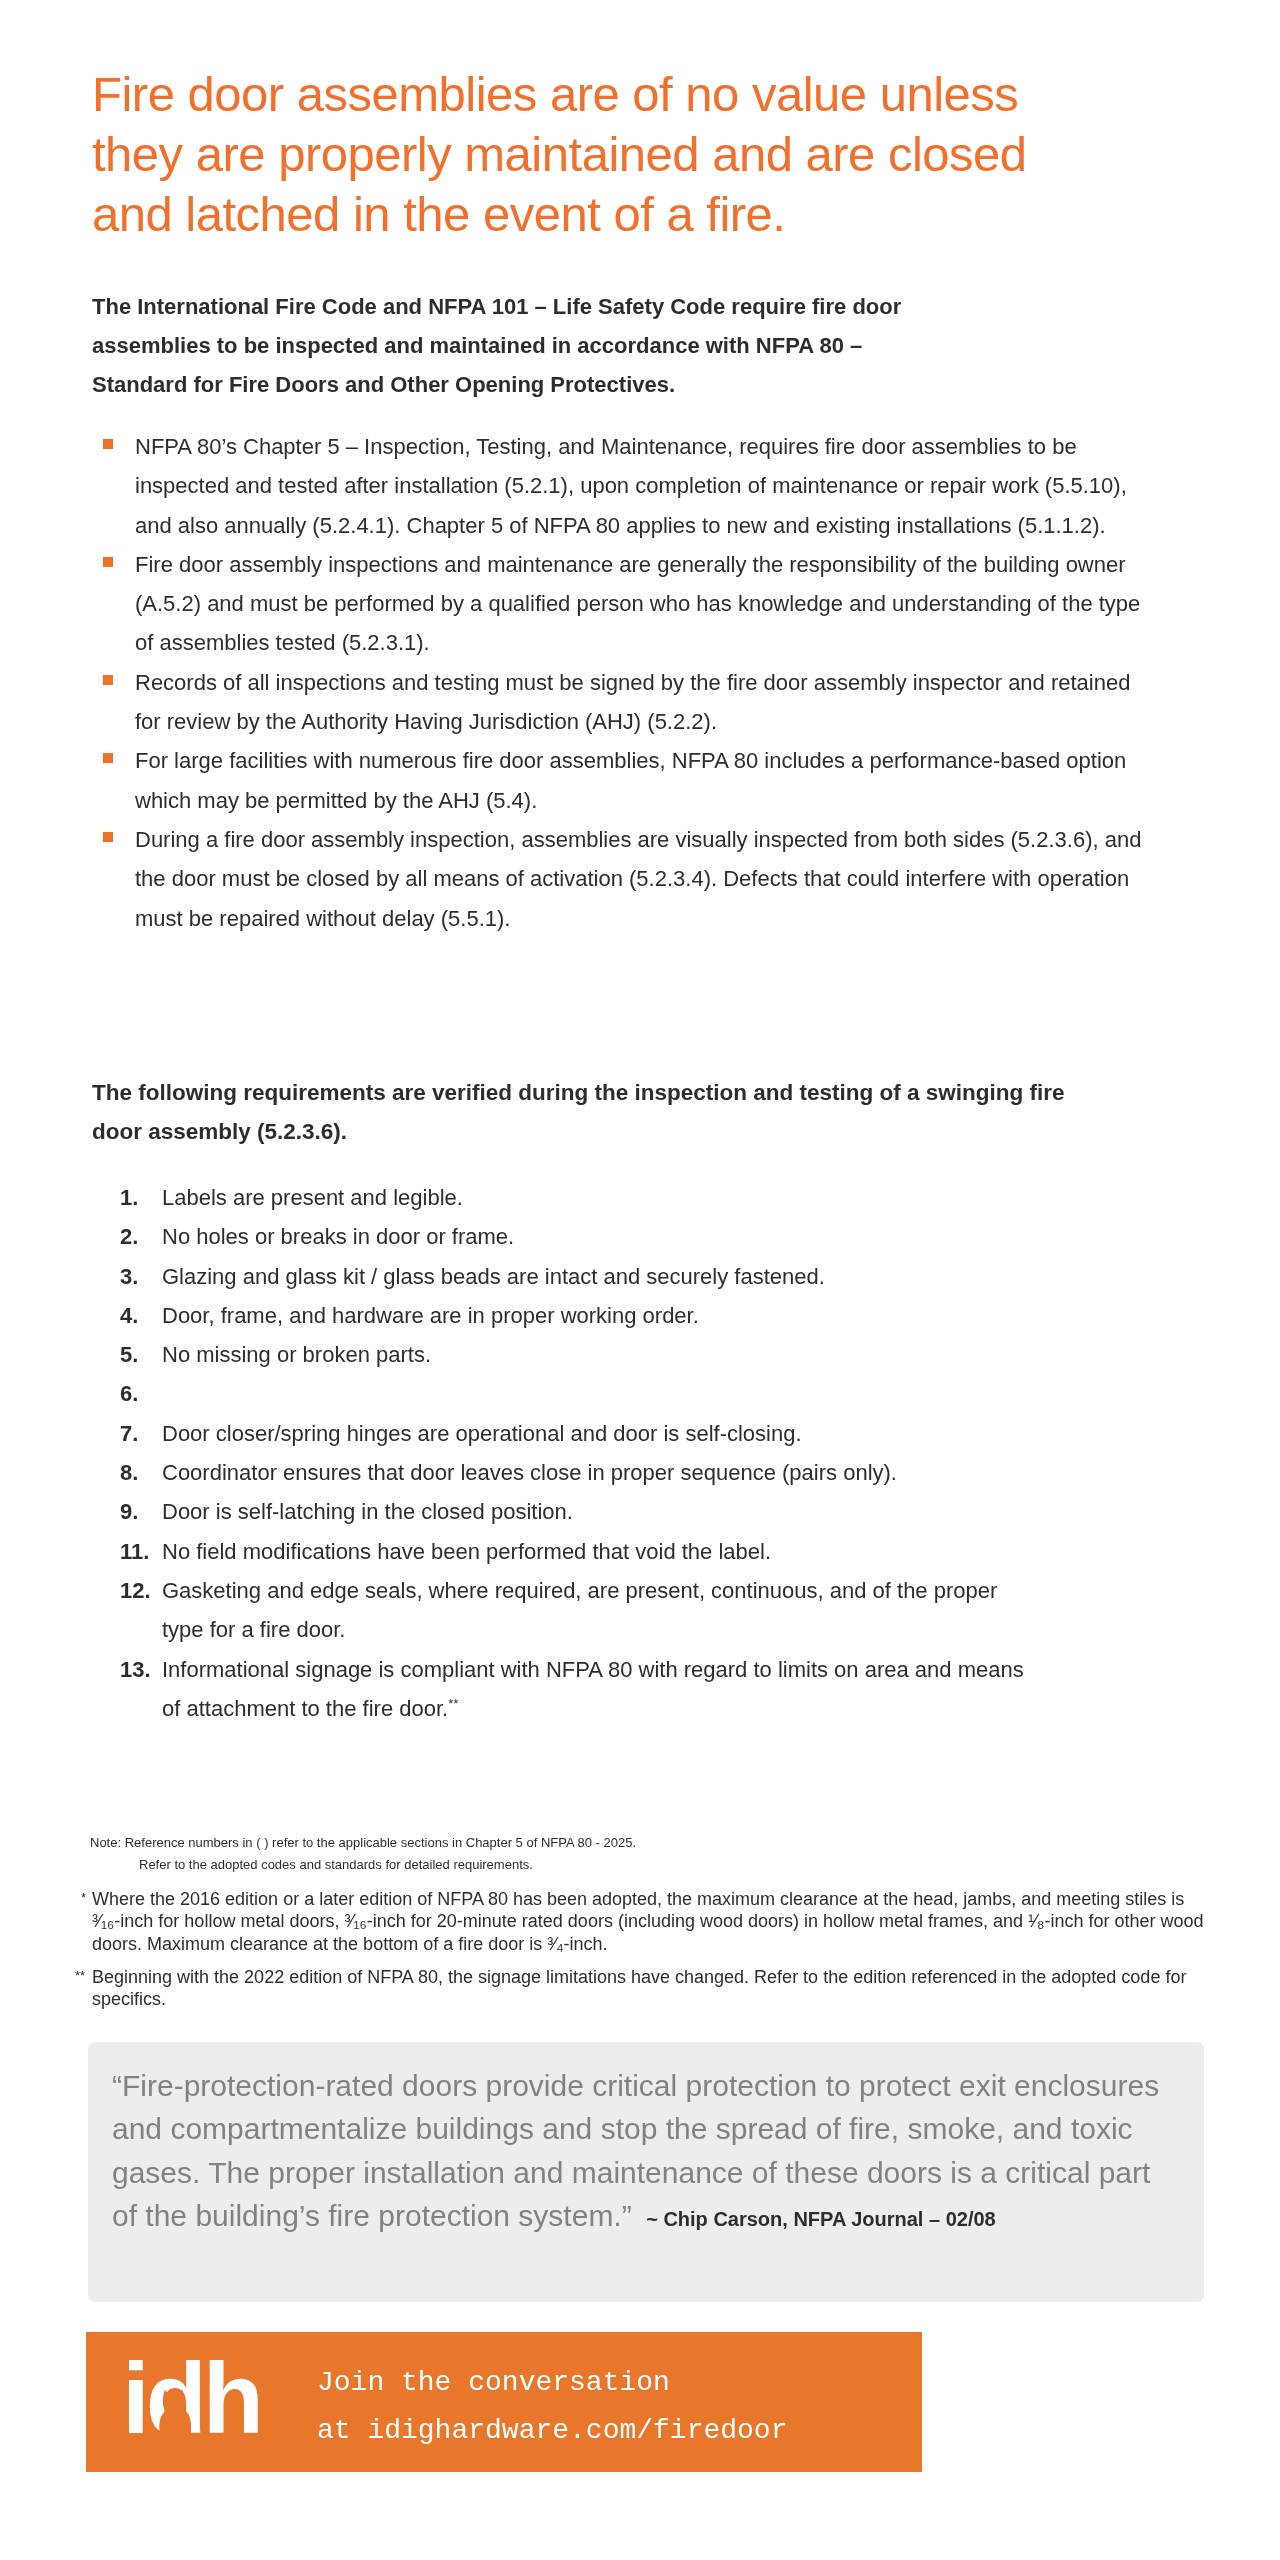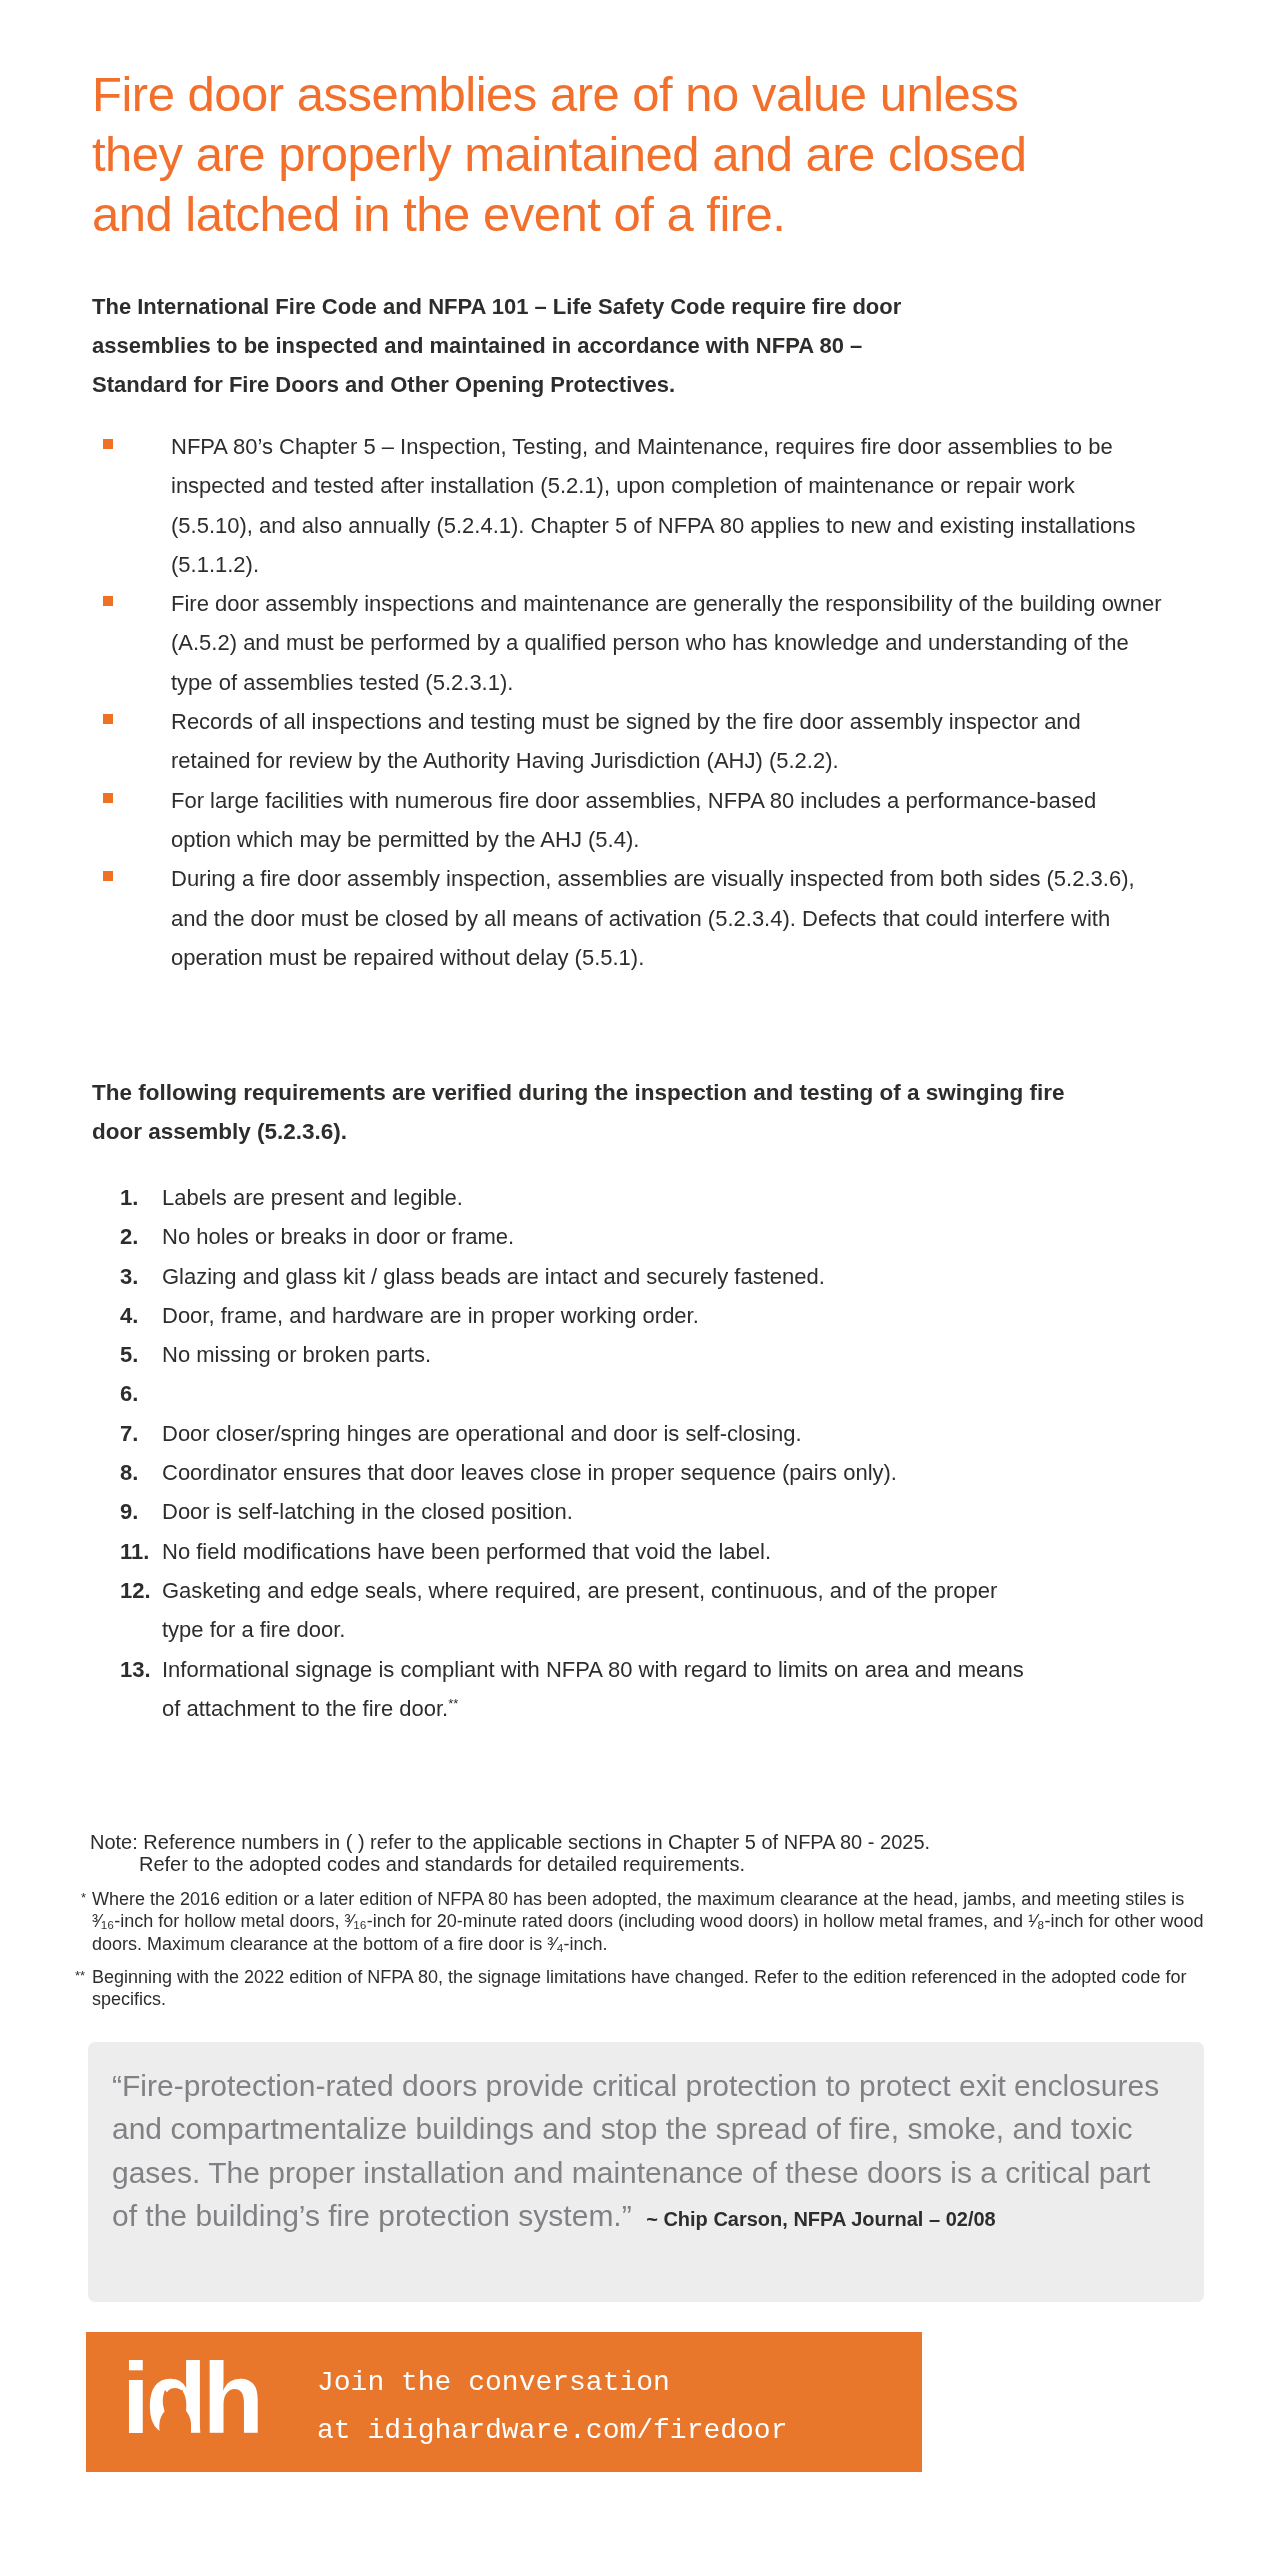--- a/index.html
+++ b/index.html
@@ -14,21 +14,21 @@
     font-size:49px; line-height:60px; font-weight:300; color:#F2702C;
     letter-spacing:-0.5px;
   }
   .intro {
     position:absolute; left:92px; top:287px; width:840px;
     font-size:22px; line-height:39px;font-weight:bold;
   }
   ul.bullets {
     position:absolute; left:92px; top:427px; width:1070px; list-style:none;
   }
-  ul.bullets li { display:flex; padding-left:11px;gap:36px; }
+  ul.bullets li { display:flex; padding-left:11px; }
   .bullet-square {
     flex:0 0 10px; width:10px; height:10px; background:#EE7124;
     margin-top:12px; margin-right:22px;
   }
   .bullet-text { font-size:22px; line-height:39.3px; max-width:1012px; }
   .subhead {
     position:absolute; left:92px; top:1074px; width:1000px;
     font-size:22.5px; line-height:38.5px; font-weight:700;
   }
   ol.checklist {
@@ -38,21 +38,21 @@
   .cl-num {
     flex:0 0 42px; margin-left:28px; font-weight:700;
     font-size:22px; line-height:39.3px;
   }
   .cl-text { font-size:22px; line-height:39.3px; max-width:880px; }
   .cl-text sup, .fn-marker {
     font-size:13px; position:relative; top:-8px; vertical-align:baseline;
   }
   .note {
     position:absolute; left:90px; top:1832px; width:1130px;
-    font-size:20px; line-height:21.8px;
+    font-size:13px; line-height:21.8px;
   }
   .note .note-l2 { padding-left:49px; }
   .footnote {
     position:absolute; left:92px; width:1125px;
     font-size:18px; line-height:22.3px;
   }
   .footnote.fn1 { top:1888px; }
   .footnote.fn2 { top:1966px; }
   .fn-marker { display:inline-block; position:absolute; top:-1px; font-size:13px; }
   .fn1 .fn-marker { left:-11px; }

